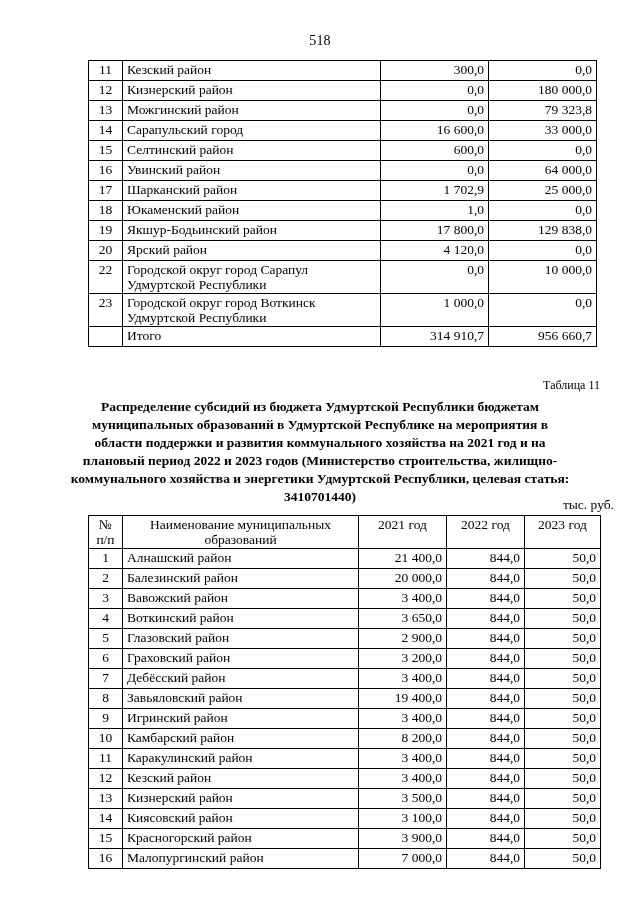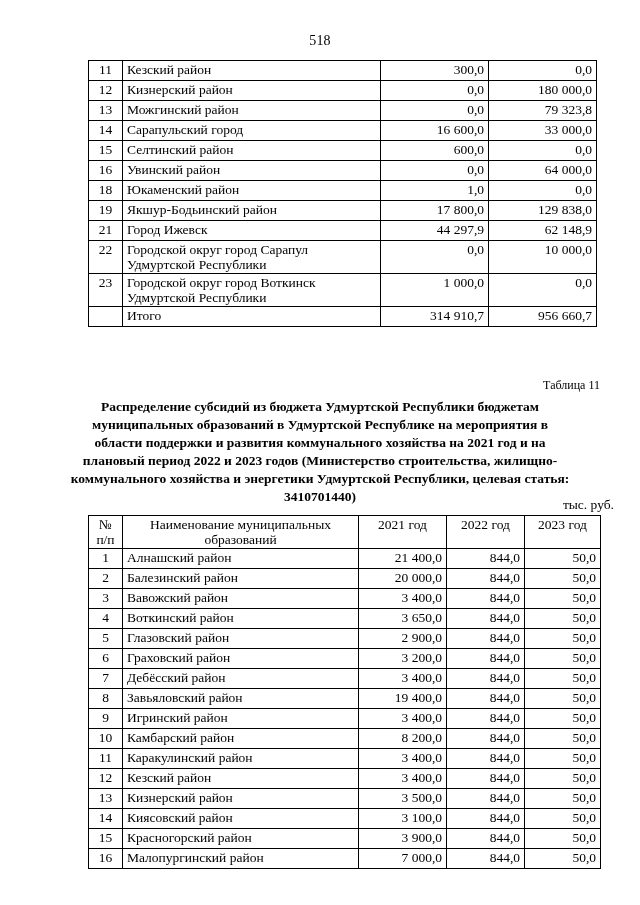--- a/index.html
+++ b/index.html
@@ -163,36 +163,42 @@
             <td class="c-value">600,0</td>
             <td class="c-value">0,0</td>
           </tr>
           <tr>
             <td class="c-num">16</td>
             <td class="c-name">Увинский район</td>
             <td class="c-value">0,0</td>
             <td class="c-value">64 000,0</td>
           </tr>
           <tr>
+            <td class="c-num">17</td>
+            <td class="c-name">Шарканский район</td>
+            <td class="c-value">1 702,9</td>
+            <td class="c-value">25 000,0</td>
+          </tr>
+          <tr>
             <td class="c-num">18</td>
             <td class="c-name">Юкаменский район</td>
             <td class="c-value">1,0</td>
             <td class="c-value">0,0</td>
           </tr>
           <tr>
             <td class="c-num">19</td>
             <td class="c-name">Якшур-Бодьинский район</td>
             <td class="c-value">17 800,0</td>
             <td class="c-value">129 838,0</td>
           </tr>
           <tr>
-            <td class="c-num">21</td>
-            <td class="c-name">Город Ижевск</td>
-            <td class="c-value">44 297,9</td>
-            <td class="c-value">62 148,9</td>
+            <td class="c-num">20</td>
+            <td class="c-name">Ярский район</td>
+            <td class="c-value">4 120,0</td>
+            <td class="c-value">0,0</td>
           </tr>
           <tr>
             <td class="c-num">22</td>
             <td class="c-name">Городской округ город Сарапул Удмуртской Республики</td>
             <td class="c-value">0,0</td>
             <td class="c-value">10 000,0</td>
           </tr>
           <tr>
             <td class="c-num">23</td>
             <td class="c-name">Городской округ город Воткинск Удмуртской Республики</td>

